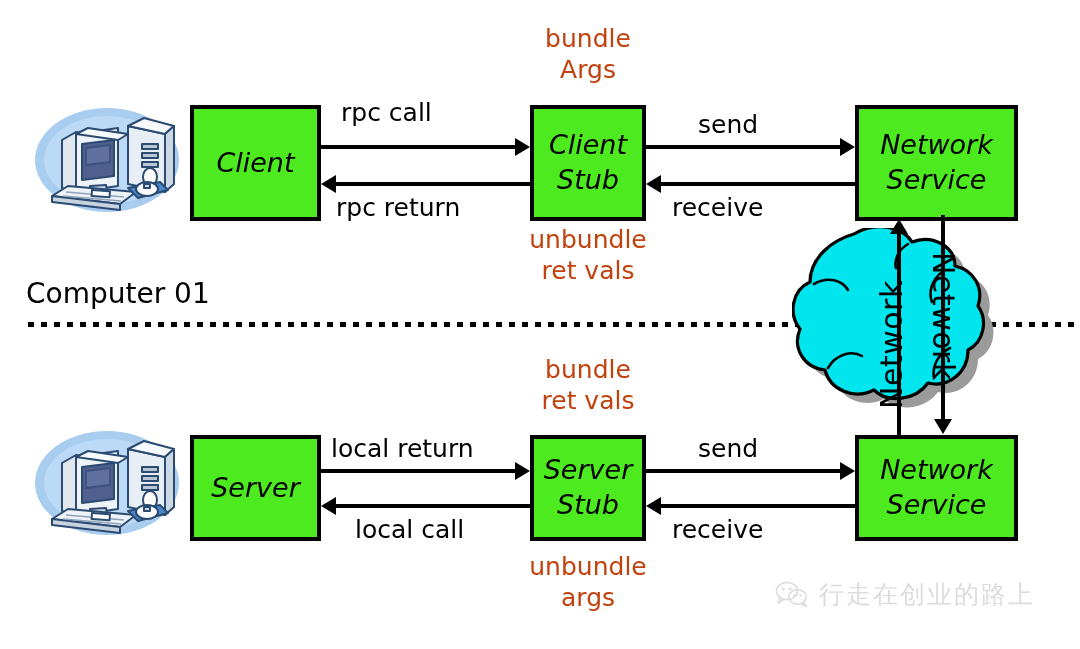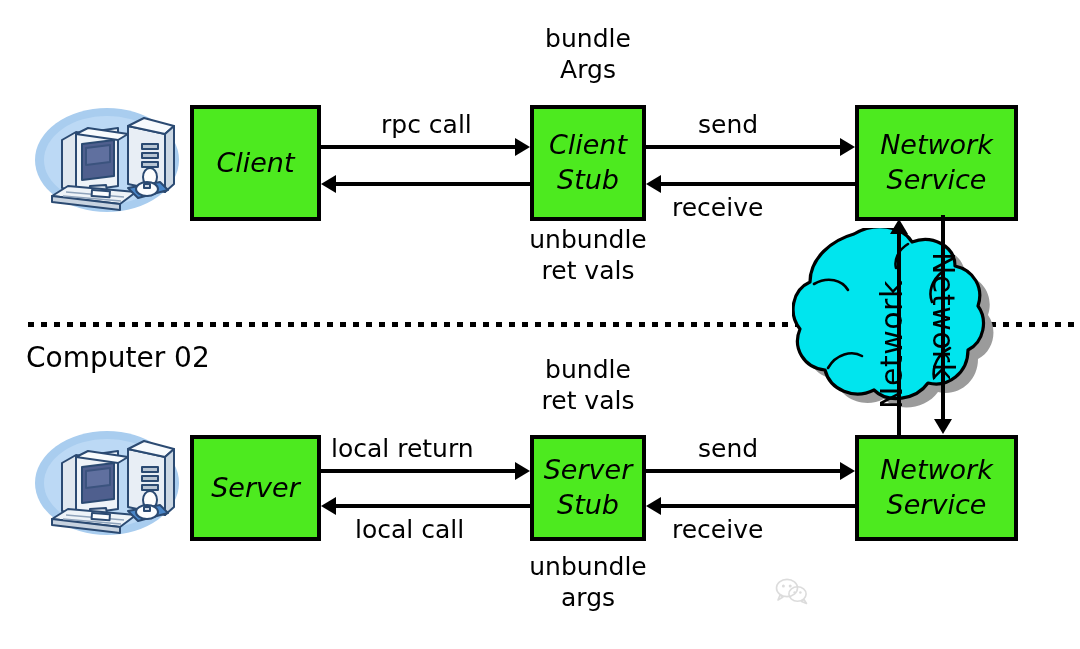--- a/index.html
+++ b/index.html
@@ -13,21 +13,21 @@
     font-family:"DejaVu Sans",sans-serif;color:#000;
     font-size:27px;line-height:1.28;z-index:6;
   }
   .box span{display:block;white-space:nowrap;font-style:italic;}
 
   .lbl{
     position:absolute;color:#000;font-size:25px;
     font-family:"DejaVu Sans",sans-serif;white-space:nowrap;z-index:7;
   }
   .lbl.c{text-align:center;}
-  .lbl2{position:absolute;text-align:center;font-size:25px;color:#000000;
+  .lbl2{position:absolute;text-align:center;font-size:25px;color:#c2410c;
         line-height:1.22;white-space:nowrap;z-index:7;}
 
   .hline{position:absolute;height:4px;background:#000;z-index:5;}
   .vline{position:absolute;width:4px;background:#000;z-index:9;}
 
   .arrow-r{position:absolute;width:0;height:0;
     border-top:9px solid transparent;border-bottom:9px solid transparent;
     border-left:15px solid #000;z-index:5;}
   .arrow-l{position:absolute;width:0;height:0;
     border-top:9px solid transparent;border-bottom:9px solid transparent;
@@ -121,42 +121,43 @@
         </g>
         <rect x="60" y="86" width="18" height="6" fill="#fafcfe" transform="rotate(4 60 86)"></rect>
         <path d="M96 84 L128 78 L136 86 L106 94 Z" fill="#4a86c8"></path>
         <ellipse cx="115" cy="85" rx="11" ry="7" fill="#fbfdff"></ellipse>
         <path d="M112 80 L118 80 L118 84 L112 84 Z" fill="#cfd9e6"></path>
       </g>
     </svg>
   </div>
 
   <div class="divider"></div>
-  <div class="lbl" style="left:26px;top:341px;font-size:28px;">Computer 02</div>
+  <div class="lbl" style="left:26px;top:277px;font-size:28px;">Computer 01</div>
 
   <div class="box" style="left:190px;top:105px;width:131px;height:116px;">
     <span>Client</span>
   </div>
 
   <div class="box" style="left:530px;top:105px;width:116px;height:116px;">
     <span>Client</span>
     <span>Stub</span>
   </div>
 
   <div class="box" style="left:855px;top:105px;width:163px;height:116px;">
     <span>Network</span>
     <span>Service</span>
   </div>
 
   <div class="hline" style="left:321px;top:145px;width:194px;"></div>
   <div class="arrow-r" style="left:515px;top:138px;"></div>
   <div class="hline" style="left:336px;top:182px;width:194px;"></div>
   <div class="arrow-l" style="left:321px;top:175px;"></div>
 
-  <div class="lbl c" style="left:341px;top:110px;margin-left:40px;">rpc call</div>
+  <div class="lbl c" style="left:341px;top:98px;">rpc call</div>
+  <div class="lbl c" style="left:336px;top:193px;">rpc return</div>
 
   <div class="hline" style="left:646px;top:145px;width:194px;"></div>
   <div class="arrow-r" style="left:840px;top:138px;"></div>
   <div class="hline" style="left:661px;top:182px;width:194px;"></div>
   <div class="arrow-l" style="left:646px;top:175px;"></div>
 
   <div class="lbl c" style="left:698px;top:110px;">send</div>
   <div class="lbl c" style="left:672px;top:193px;">receive</div>
 
   <div class="lbl2" style="left:489px;top:24px;width:198px;">
@@ -245,15 +246,16 @@
     <svg width="34" height="28" viewBox="0 0 34 28">
       <ellipse cx="12" cy="10" rx="10.5" ry="8.6" fill="none" stroke="#9a9a9a" stroke-width="1.6"></ellipse>
       <path d="M5 17 L3 22 L8 19 Z" fill="none" stroke="#9a9a9a" stroke-width="1.6" stroke-linejoin="round"></path>
       <circle cx="8.4" cy="8" r="1.5" fill="#9a9a9a"></circle>
       <circle cx="15.2" cy="8" r="1.5" fill="#9a9a9a"></circle>
       <ellipse cx="22.5" cy="16" rx="8.6" ry="7.2" fill="none" stroke="#9a9a9a" stroke-width="1.6"></ellipse>
       <path d="M29 21.5 L31.5 25.5 L26.5 23.5 Z" fill="none" stroke="#9a9a9a" stroke-width="1.6" stroke-linejoin="round"></path>
       <circle cx="19.6" cy="14.6" r="1.25" fill="#9a9a9a"></circle>
       <circle cx="25.4" cy="14.6" r="1.25" fill="#9a9a9a"></circle>
     </svg>
+    <span class="wm-text">行走在创业的路上</span>
   </div>
 
 </div>
 
 </body></html>

